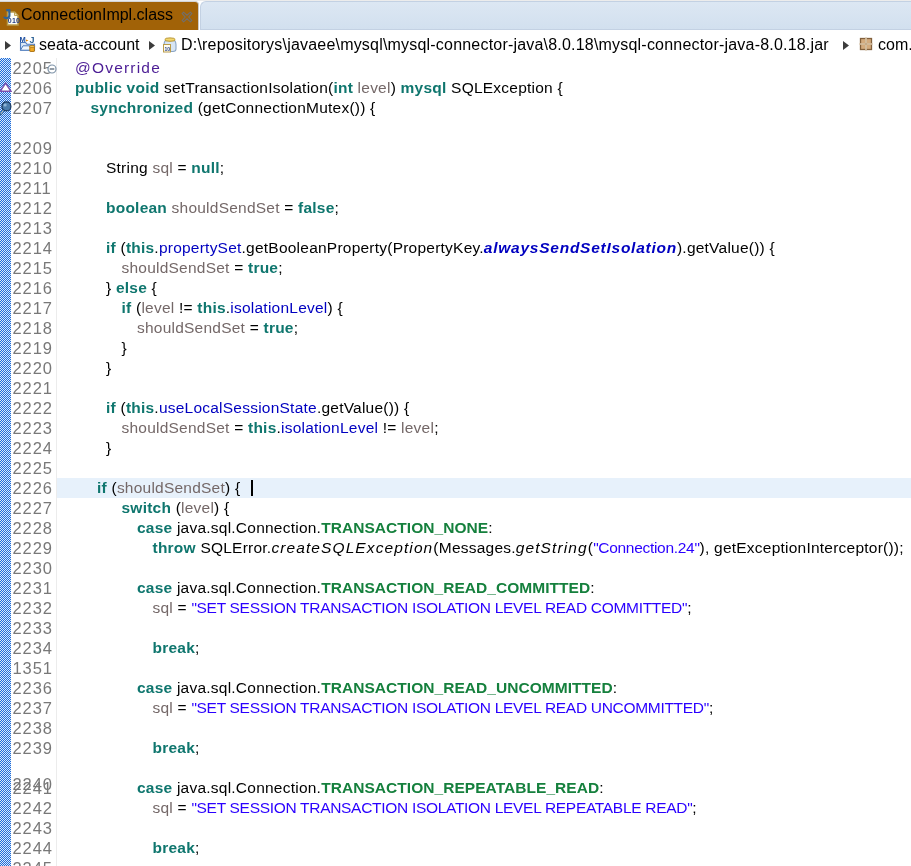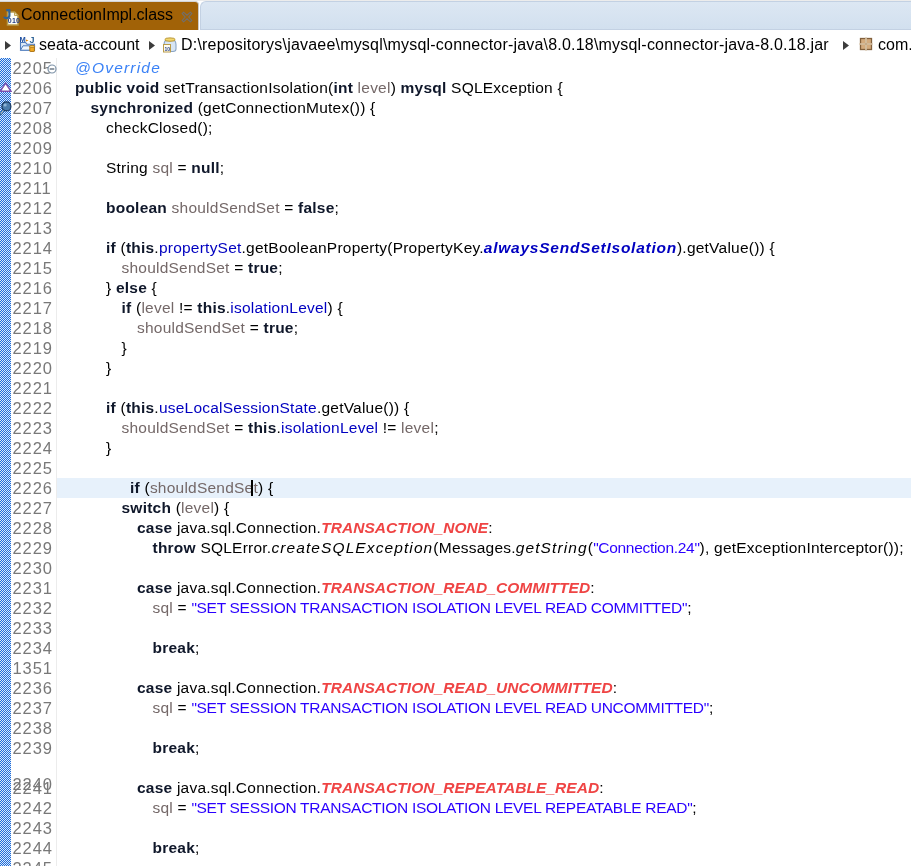--- a/index.html
+++ b/index.html
@@ -16,28 +16,28 @@
 #editor{position:absolute;left:0;top:58px;width:911px;height:808px;background:#fff;}
 #hatch{position:absolute;left:0;top:0;width:11px;height:808px;
   background-image:linear-gradient(45deg,#1e6cd9 25%,transparent 25%,transparent 75%,#1e6cd9 75%),linear-gradient(45deg,#1e6cd9 25%,#d8e8fb 25%,#d8e8fb 75%,#1e6cd9 75%);
   background-position:0 0,1px 1px;background-size:2px 2px;}
 #sep{position:absolute;left:56px;top:0;width:1px;height:808px;background:#ececec;}
 #hl{position:absolute;left:57px;top:420px;width:854px;height:20px;background:#e7f1fb;}
 #cursor{position:absolute;left:251px;top:422px;width:2px;height:16px;background:#000;}
 .r{position:absolute;left:0;width:911px;height:20px;line-height:20px;font-size:15.5px;white-space:pre;}
 .n{position:absolute;left:12.5px;color:#787878;font-size:16.5px;letter-spacing:0.9px;}
 .c{position:absolute;left:57px;color:#000;display:block;letter-spacing:0.23px;}
-.k{color:#0f172a;font-weight:bold;}
+.k{color:#0f766e;font-weight:bold;}
 .s{color:#2a00ff;letter-spacing:-0.3px;}
 .f{color:#0000c0;}
-.c2{color:#ef4444;font-weight:bold;font-style:italic;letter-spacing:0.05px;}
+.c2{color:#15803d;font-weight:bold;letter-spacing:0.05px;}
 .c2w{color:#0000c0;font-weight:bold;font-style:italic;letter-spacing:0.75px;}
 .l{color:#746868;}
 .i{font-style:italic;letter-spacing:1.1px;}
-.a{color:#3b82f6;letter-spacing:1.2px;font-style:italic;}
+.a{color:#4c1d95;letter-spacing:1.2px;}
 svg{display:block;}
 .icon{position:absolute;}
 </style></head>
 <body>
 <div id="topline"></div>
 <div id="tabrest"></div>
 <div id="tab">
   <svg class="icon" style="left:3px;top:7px" width="18" height="18" viewBox="0 0 18 18">
     <path d="M4.5 3h7l3.5 3.5V16h-10.5z" fill="#fdfdf8" stroke="#b99b4a" stroke-width="1.5"></path>
     <path d="M11.5 3v3.5h3.5z" fill="#efe3c0" stroke="#b99b4a" stroke-width="0.9"></path>
@@ -83,39 +83,38 @@
   </svg>
   <span class="cr" style="left:878px">com.</span>
 </div>
 <div id="editor">
   <div id="hatch"></div>
   <div id="sep"></div>
   <div id="hl"></div>
 <div class="r" style="top:0px"><span class="n">2205</span><span class="c" style="padding-left:18px"><span class="a">@Override</span></span></div>
 <div class="r" style="top:20px"><span class="n">2206</span><span class="c" style="padding-left:18px"><span class="k">public</span> <span class="k">void</span> setTransactionIsolation(<span class="k">int</span> <span class="l">level</span>) <span class="k">mysql</span> SQLException {</span></div>
 <div class="r" style="top:40px"><span class="n">2207</span><span class="c" style="padding-left:33.5px"><span class="k">synchronized</span> (getConnectionMutex()) {</span></div>
-<div class="r" style="top:60px"><span class="n">2208</span><span class="c" style="padding-left:49px">checkClosed();</span></div>
 <div class="r" style="top:80px"><span class="n">2209</span><span class="c" style="padding-left:0px"></span></div>
 <div class="r" style="top:100px"><span class="n">2210</span><span class="c" style="padding-left:49px">String <span class="l">sql</span> = <span class="k">null</span>;</span></div>
 <div class="r" style="top:120px"><span class="n">2211</span><span class="c" style="padding-left:0px"></span></div>
 <div class="r" style="top:140px"><span class="n">2212</span><span class="c" style="padding-left:49px"><span class="k">boolean</span> <span class="l">shouldSendSet</span> = <span class="k">false</span>;</span></div>
 <div class="r" style="top:160px"><span class="n">2213</span><span class="c" style="padding-left:0px"></span></div>
 <div class="r" style="top:180px"><span class="n">2214</span><span class="c" style="padding-left:49px"><span class="k">if</span> (<span class="k">this</span>.<span class="f">propertySet</span>.getBooleanProperty(PropertyKey.<span class="c2w">alwaysSendSetIsolation</span>).getValue()) {</span></div>
 <div class="r" style="top:200px"><span class="n">2215</span><span class="c" style="padding-left:64.5px"><span class="l">shouldSendSet</span> = <span class="k">true</span>;</span></div>
 <div class="r" style="top:220px"><span class="n">2216</span><span class="c" style="padding-left:49px">} <span class="k">else</span> {</span></div>
 <div class="r" style="top:240px"><span class="n">2217</span><span class="c" style="padding-left:64.5px"><span class="k">if</span> (<span class="l">level</span> != <span class="k">this</span>.<span class="f">isolationLevel</span>) {</span></div>
 <div class="r" style="top:260px"><span class="n">2218</span><span class="c" style="padding-left:80px"><span class="l">shouldSendSet</span> = <span class="k">true</span>;</span></div>
 <div class="r" style="top:280px"><span class="n">2219</span><span class="c" style="padding-left:64.5px">}</span></div>
 <div class="r" style="top:300px"><span class="n">2220</span><span class="c" style="padding-left:49px">}</span></div>
 <div class="r" style="top:320px"><span class="n">2221</span><span class="c" style="padding-left:0px"></span></div>
 <div class="r" style="top:340px"><span class="n">2222</span><span class="c" style="padding-left:49px"><span class="k">if</span> (<span class="k">this</span>.<span class="f">useLocalSessionState</span>.getValue()) {</span></div>
 <div class="r" style="top:360px"><span class="n">2223</span><span class="c" style="padding-left:64.5px"><span class="l">shouldSendSet</span> = <span class="k">this</span>.<span class="f">isolationLevel</span> != <span class="l">level</span>;</span></div>
 <div class="r" style="top:380px"><span class="n">2224</span><span class="c" style="padding-left:49px">}</span></div>
 <div class="r" style="top:400px"><span class="n">2225</span><span class="c" style="padding-left:0px"></span></div>
-<div class="r" style="top:420px"><span class="n">2226</span><span class="c" style="padding-left:73px"><span class="k">if</span> (<span class="l">shouldSendSet</span>) {</span></div>
+<div class="r" style="top:420px"><span class="n">2226</span><span class="c" style="padding-left:40px"><span class="k">if</span> (<span class="l">shouldSendSet</span>) {</span></div>
 <div class="r" style="top:440px"><span class="n">2227</span><span class="c" style="padding-left:64.5px"><span class="k">switch</span> (<span class="l">level</span>) {</span></div>
 <div class="r" style="top:460px"><span class="n">2228</span><span class="c" style="padding-left:80px"><span class="k">case</span> java.sql.Connection.<span class="c2">TRANSACTION_NONE</span>:</span></div>
 <div class="r" style="top:480px"><span class="n">2229</span><span class="c" style="padding-left:95.5px"><span class="k">throw</span> SQLError.<span class="i">createSQLException</span>(Messages.<span class="i">getString</span>(<span class="s">"Connection.24"</span>), getExceptionInterceptor());</span></div>
 <div class="r" style="top:500px"><span class="n">2230</span><span class="c" style="padding-left:0px"></span></div>
 <div class="r" style="top:520px"><span class="n">2231</span><span class="c" style="padding-left:80px"><span class="k">case</span> java.sql.Connection.<span class="c2">TRANSACTION_READ_COMMITTED</span>:</span></div>
 <div class="r" style="top:540px"><span class="n">2232</span><span class="c" style="padding-left:95.5px"><span class="l">sql</span> = <span class="s">"SET SESSION TRANSACTION ISOLATION LEVEL READ COMMITTED"</span>;</span></div>
 <div class="r" style="top:560px"><span class="n">2233</span><span class="c" style="padding-left:0px"></span></div>
 <div class="r" style="top:580px"><span class="n">2234</span><span class="c" style="padding-left:95.5px"><span class="k">break</span>;</span></div>
 <div class="r" style="top:600px"><span class="n">1351</span><span class="c" style="padding-left:0px"></span></div>
 <div class="r" style="top:620px"><span class="n">2236</span><span class="c" style="padding-left:80px"><span class="k">case</span> java.sql.Connection.<span class="c2">TRANSACTION_READ_UNCOMMITTED</span>:</span></div>

